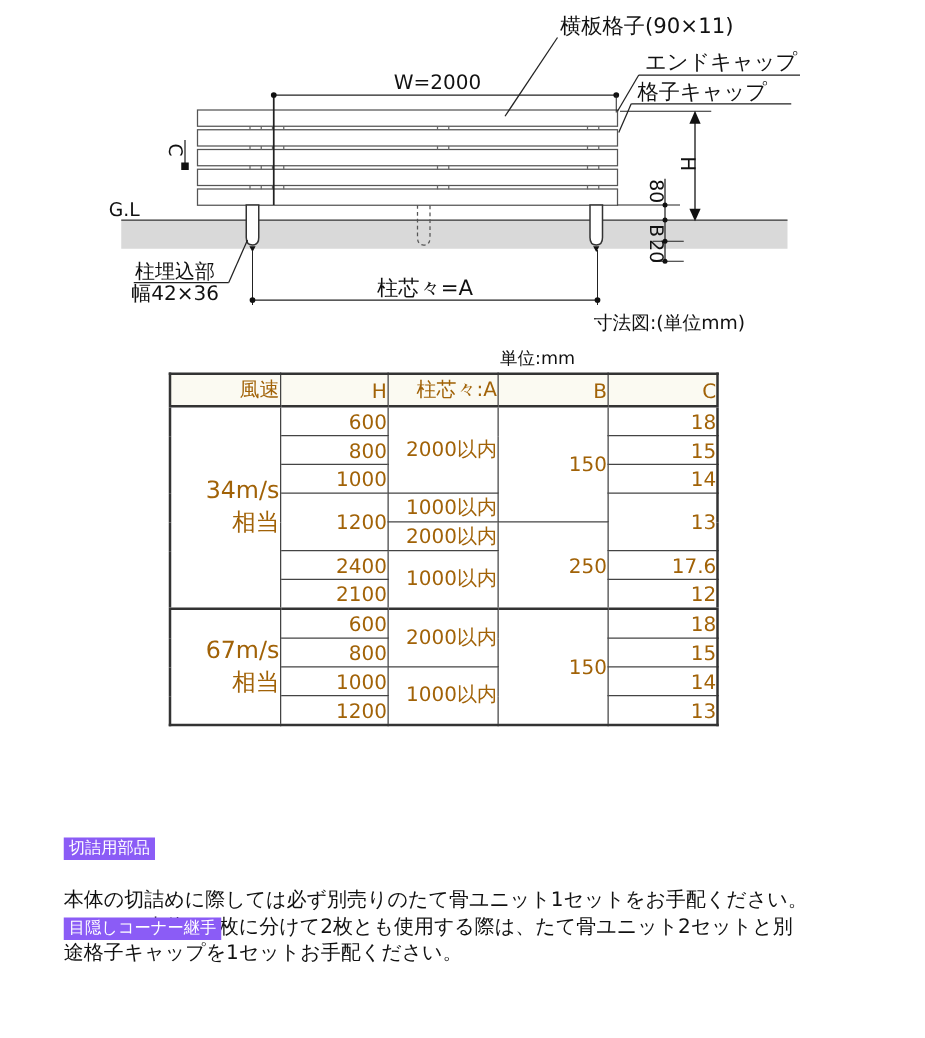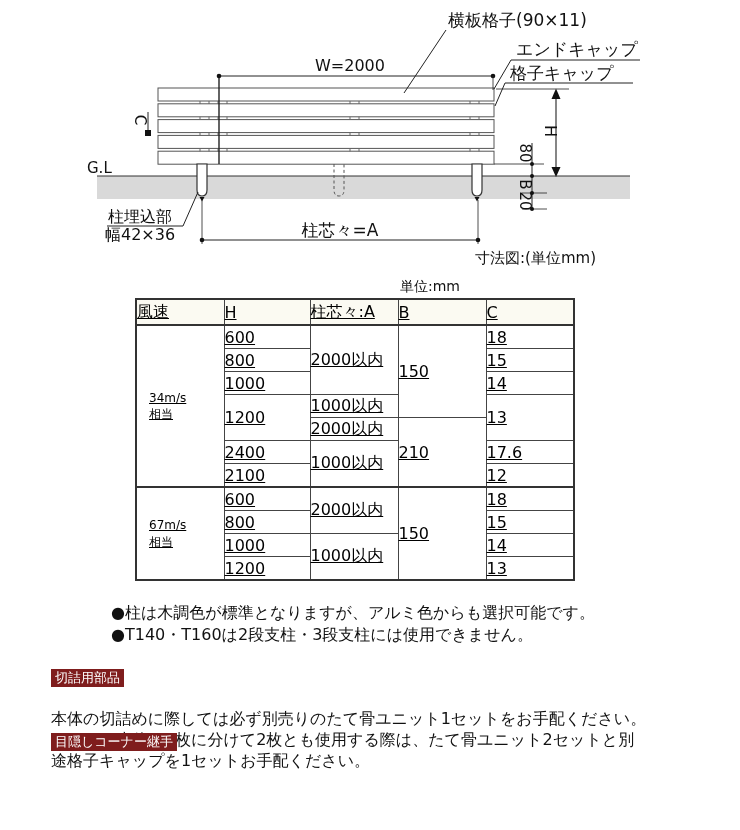--- a/index.html
+++ b/index.html
@@ -6,30 +6,30 @@
   .page{position:relative;width:740px;height:830px;background:#fff;overflow:hidden;
         font-family:"DejaVu Sans","Liberation Sans",sans-serif;color:#111;}
   svg text{font-family:"DejaVu Sans","Liberation Sans",sans-serif;fill:#111;}
 
   .unit-label{position:absolute;left:400px;top:278px;width:173px;text-align:left;
               font-size:14px;color:#111;}
 
   table.spec-table{position:absolute;left:135px;top:298px;border-collapse:collapse;
                    table-layout:fixed;width:438px;border:2px solid #333;}
   table.spec-table th, table.spec-table td{
-      border:1px solid #444;text-align:left;vertical-align:middle;
-      font-size:16px;font-weight:normal;padding:0;color:#000000;text-decoration:underline;}
+      border:1px solid #444;text-align:right;vertical-align:middle;
+      font-size:16px;font-weight:normal;padding:0;color:#a16207;}
   table.spec-table th{height:24px;background:#fbfaf2;border-bottom:2px solid #333;}
   table.spec-table td{height:22px;background:#fff;}
-  table.spec-table td.wind{white-space:pre-line;line-height:1.35;font-size:12px;padding-left:12px;}
+  table.spec-table td.wind{white-space:pre-line;line-height:1.35;font-size:19px;padding-left:12px;}
   table.spec-table td.sec{border-top:2px solid #333;}
 
   .notes{position:absolute;left:111px;top:602px;font-size:16px;line-height:21.5px;color:#111;}
 
-  .badge{display:inline-block;background:#7f1d1d;color:#fff;font-size:13px;
+  .badge{display:inline-block;background:#8b5cf6;color:#fff;font-size:13px;
          line-height:13px;padding:2px 4px 3px 4px;letter-spacing:0px;}
   .sec-block{position:absolute;left:51px;}
   .para{font-size:16px;line-height:21px;color:#111;white-space:pre;margin-top:21px;}
 </style>
 </head>
 <body>
 
 <div class="page">
 
   
@@ -169,21 +169,21 @@
           <td>1000</td>
           <td>14</td>
         </tr>
         <tr>
           <td rowspan="2">1200</td>
           <td>1000以内</td>
           <td rowspan="2">13</td>
         </tr>
         <tr>
           <td>2000以内</td>
-          <td rowspan="3">210</td>
+          <td rowspan="3">250</td>
         </tr>
         <tr>
           <td>2400</td>
           <td rowspan="2">1000以内</td>
           <td>17.6</td>
         </tr>
         <tr>
           <td>2100</td>
           <td>12</td>
         </tr>
@@ -205,24 +205,20 @@
           <td>14</td>
         </tr>
         <tr>
           <td>1200</td>
           <td>13</td>
         </tr>
       </tbody>
   </table>
 
   
-  <div class="notes">
-    <div>●柱は木調色が標準となりますが、アルミ色からも選択可能です。</div>
-    <div>●T140・T160は2段支柱・3段支柱には使用できません。</div>
-  </div>
 
   
   <div class="sec-block" style="top:667px;">
     <span class="badge">切詰用部品</span>
     <div class="para">本体の切詰めに際しては必ず別売りのたて骨ユニット1セットをお手配ください。
 フェンス本体を2枚に分けて2枚とも使用する際は、たて骨ユニット2セットと別
 途格子キャップを1セットお手配ください。</div>
   </div>
 
   <div class="sec-block" style="top:731px;">

